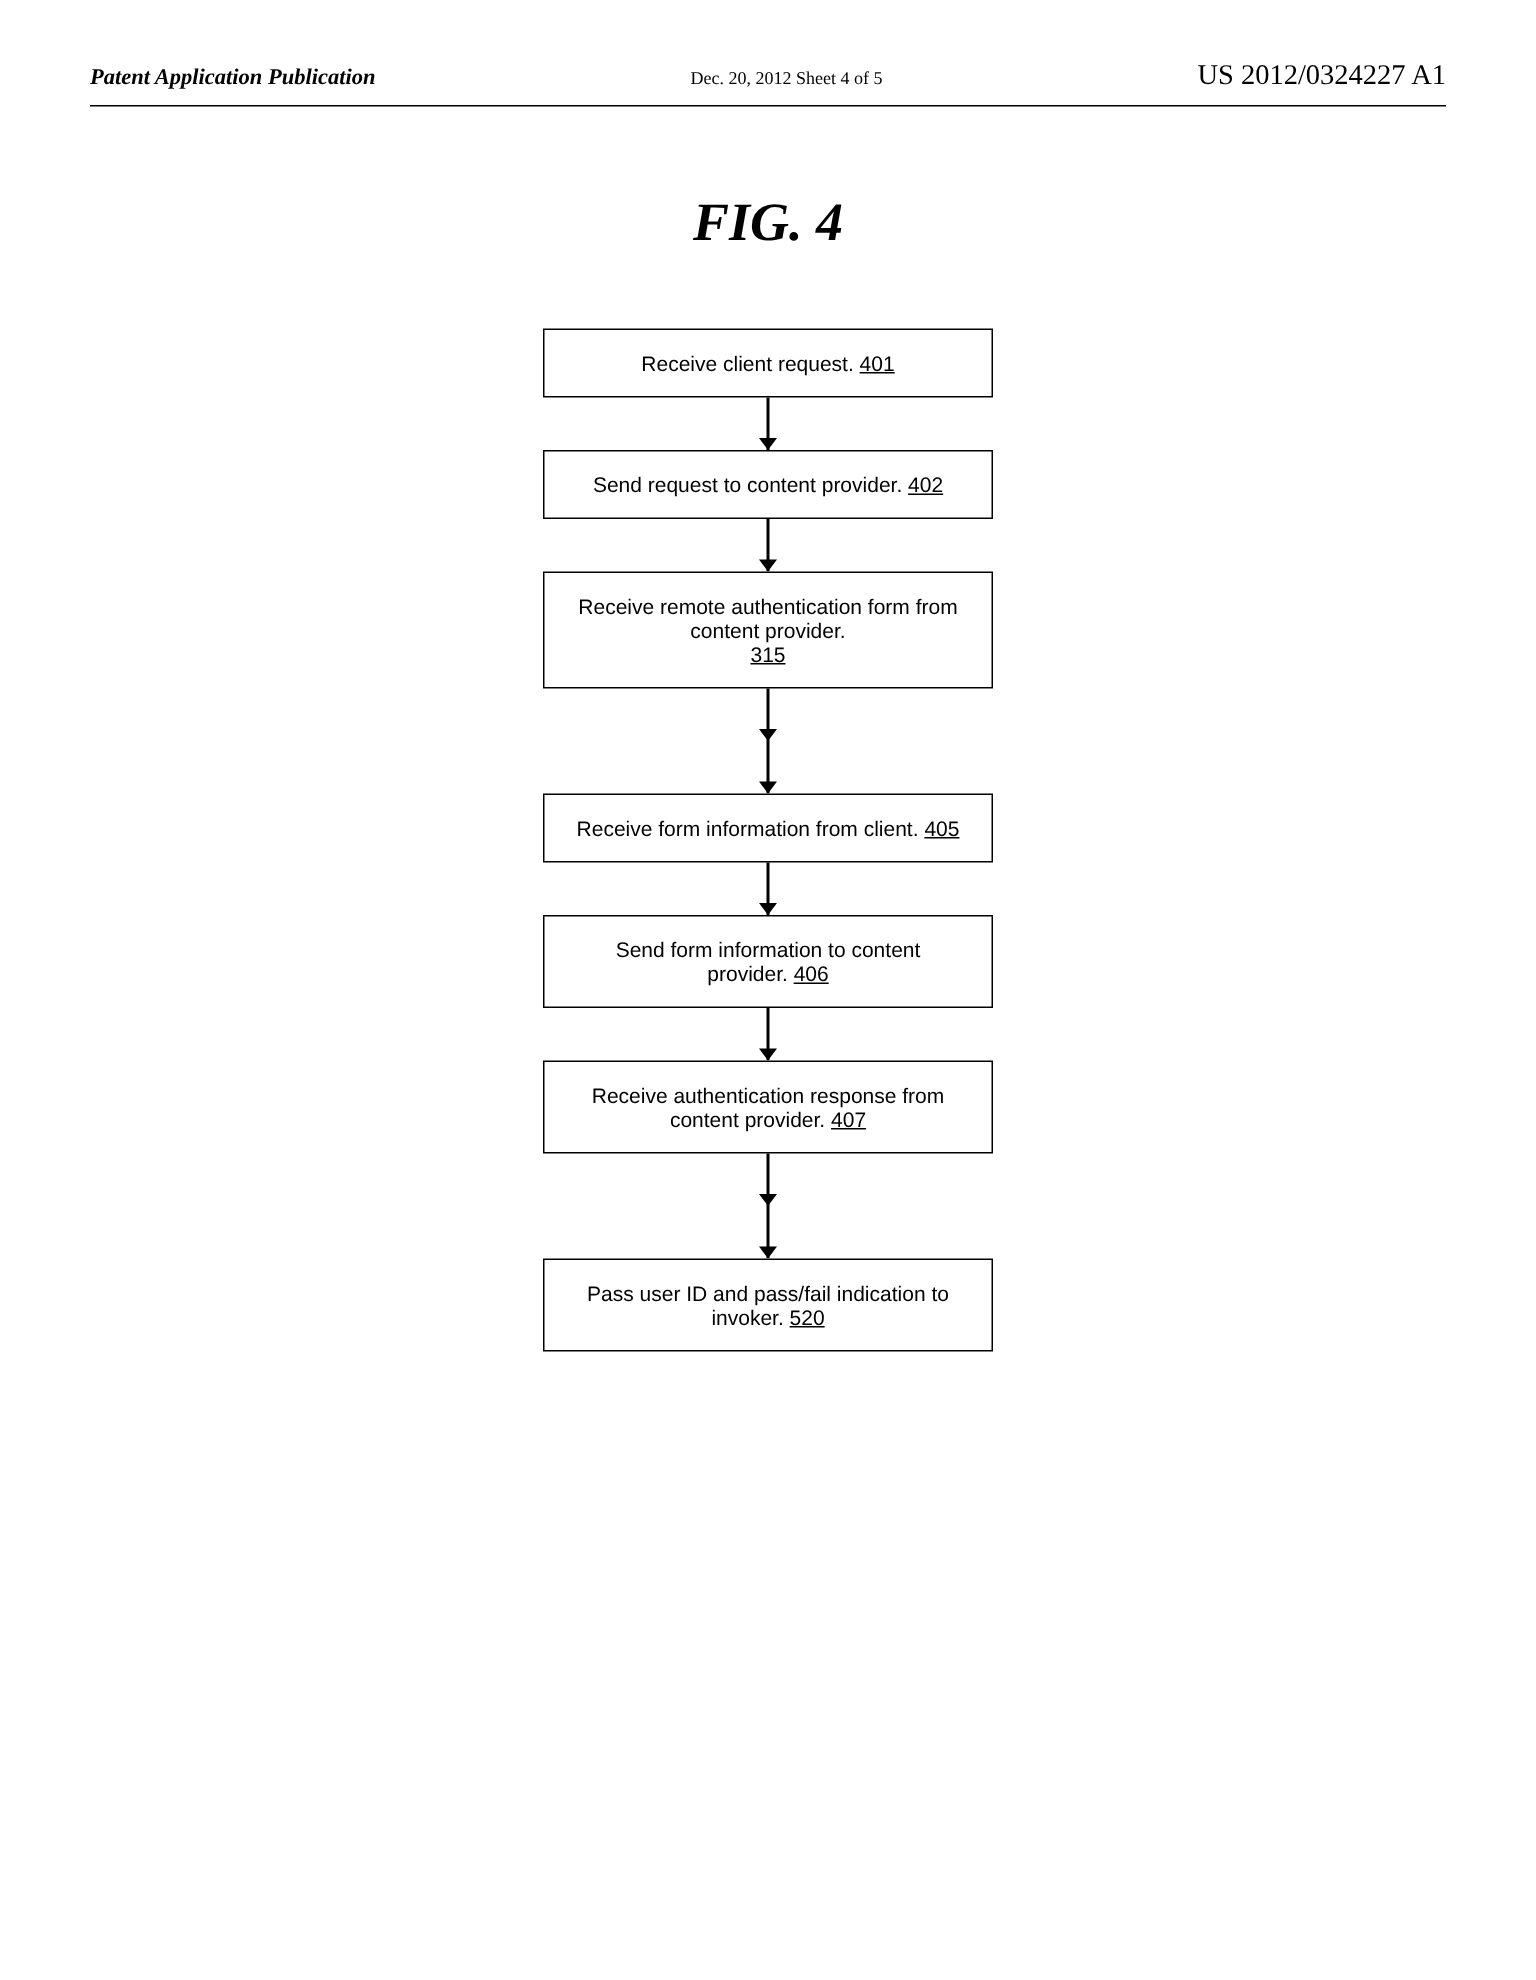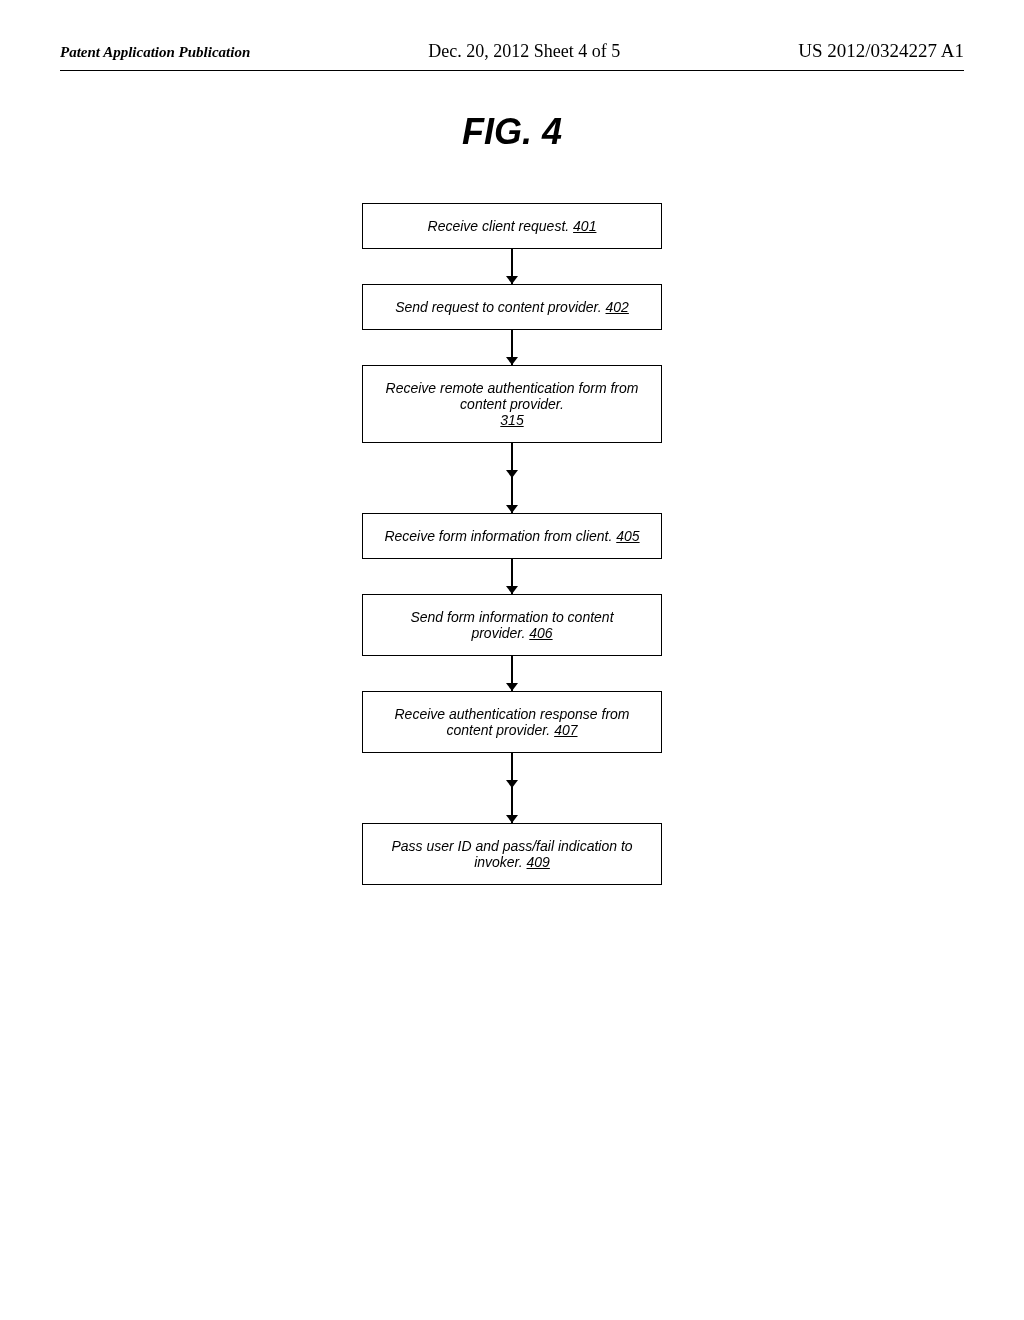--- a/index.html
+++ b/index.html
@@ -23,52 +23,51 @@
       padding: 40px 60px;
       position: relative;
     }
 
     .header {
       display: flex;
       justify-content: space-between;
       align-items: baseline;
       border-bottom: 1px solid #000;
       padding-bottom: 8px;
-      margin-bottom: 40px;
+      margin-bottom: 56px;
     }
 
     .header-left {
       font-size: 15px;
       font-weight: bold;
       font-style: italic;
     }
 
     .header-center {
-      font-size: 18px;
+      font-size: 12px;
     }
 
     .header-right {
       font-size: 19px;
     }
 
     .fig-title {
       text-align: center;
       font-size: 36px;
       font-style: italic;
       font-weight: bold;
       margin-bottom: 50px;
-      font-family: Liberation Sans, sans-serif;
+      font-family: Liberation Serif, serif;
     }
 
     .flowchart {
       display: flex;
       flex-direction: column;
       align-items: center;
       gap: 0;
-      font-style: italic;
     }
 
     .flow-box {
       border: 1.5px solid #000;
       width: 300px;
       padding: 14px 20px;
       text-align: center;
       font-size: 14px;
       font-family: Arial, sans-serif;
       background: #fff;
@@ -149,17 +148,17 @@
     <div class="flow-box">
       <span>Receive authentication response from content provider. <span class="step-num">407</span></span>
     </div>
 
     <div class="flow-connector"></div>
 
 
     <div class="flow-connector"></div>
 
     <div class="flow-box">
-      <span>Pass user ID and pass/fail indication to invoker. <span class="step-num">409</span></span>
+      <span>Pass user ID and pass/fail indication to invoker. <span class="step-num">520</span></span>
     </div>
 
   </div>
 </div>
 
 </body></html>

